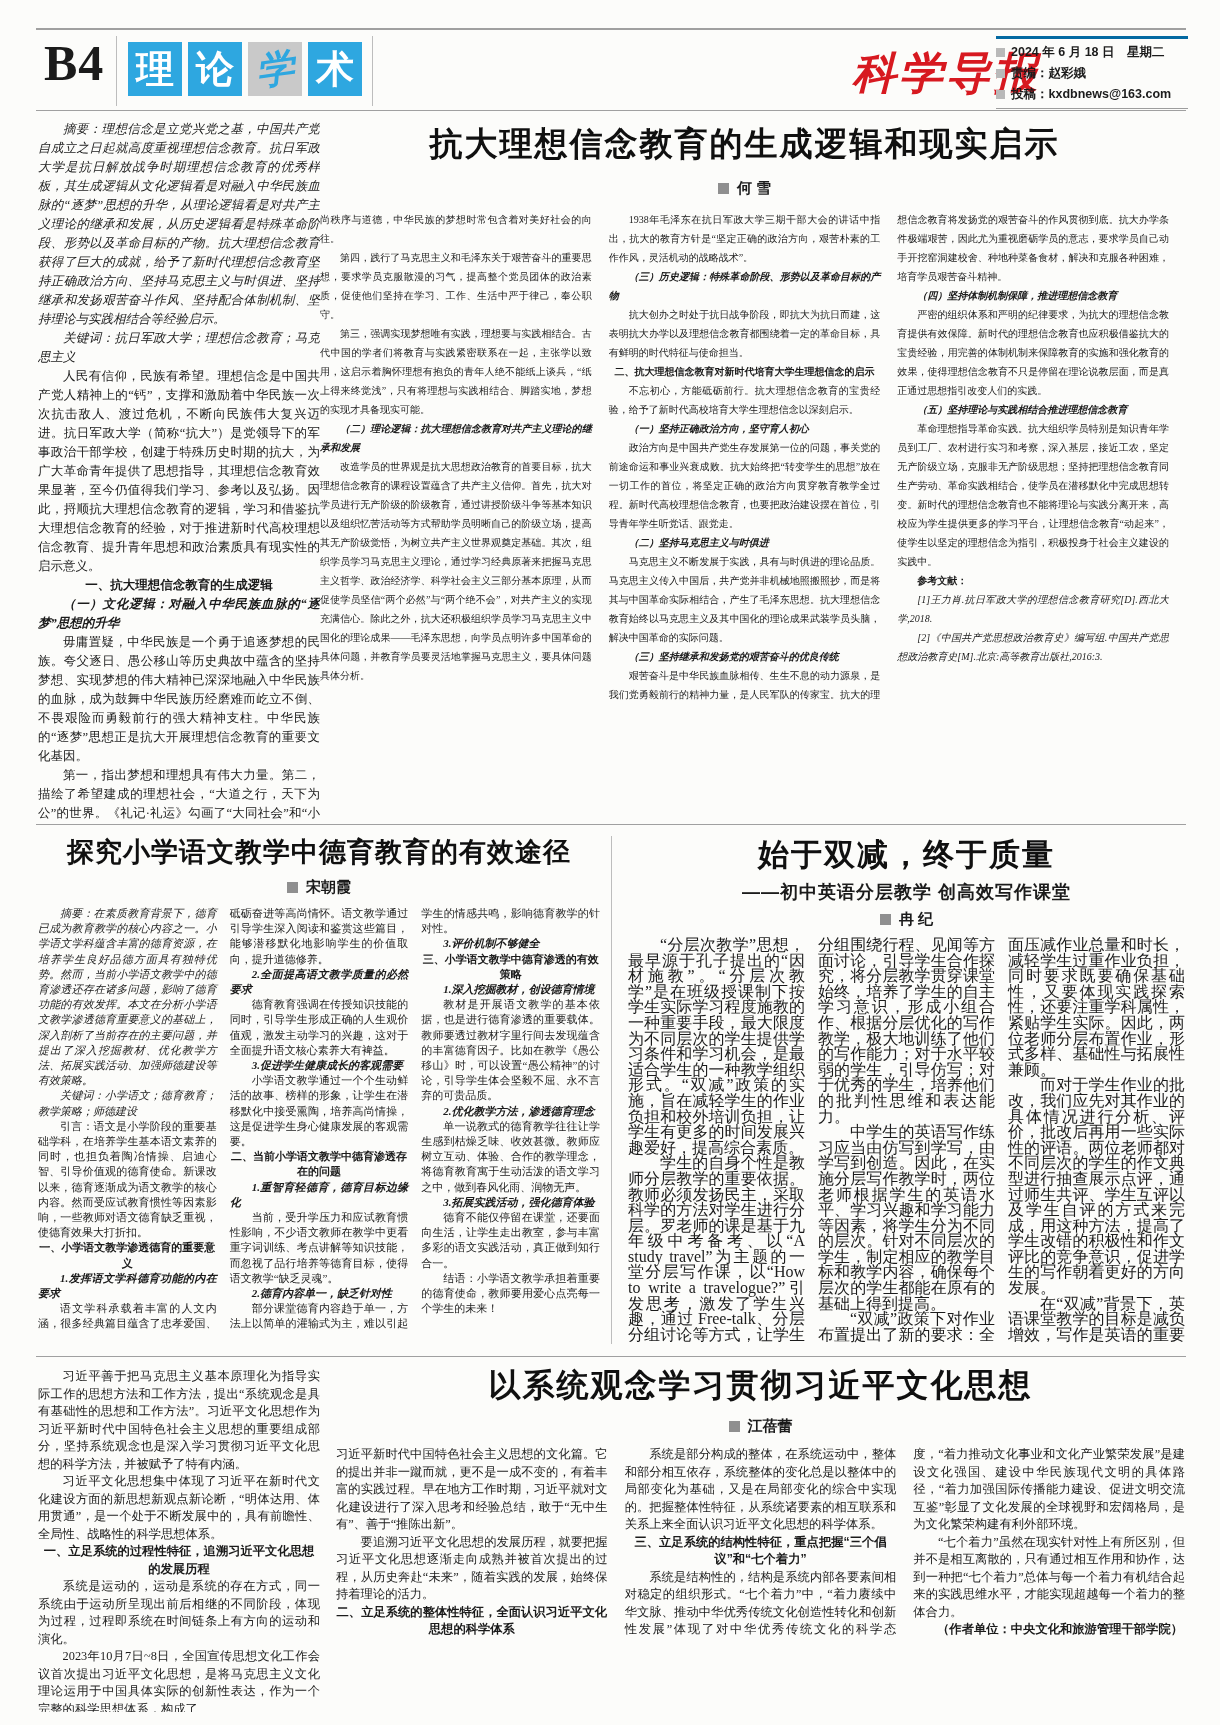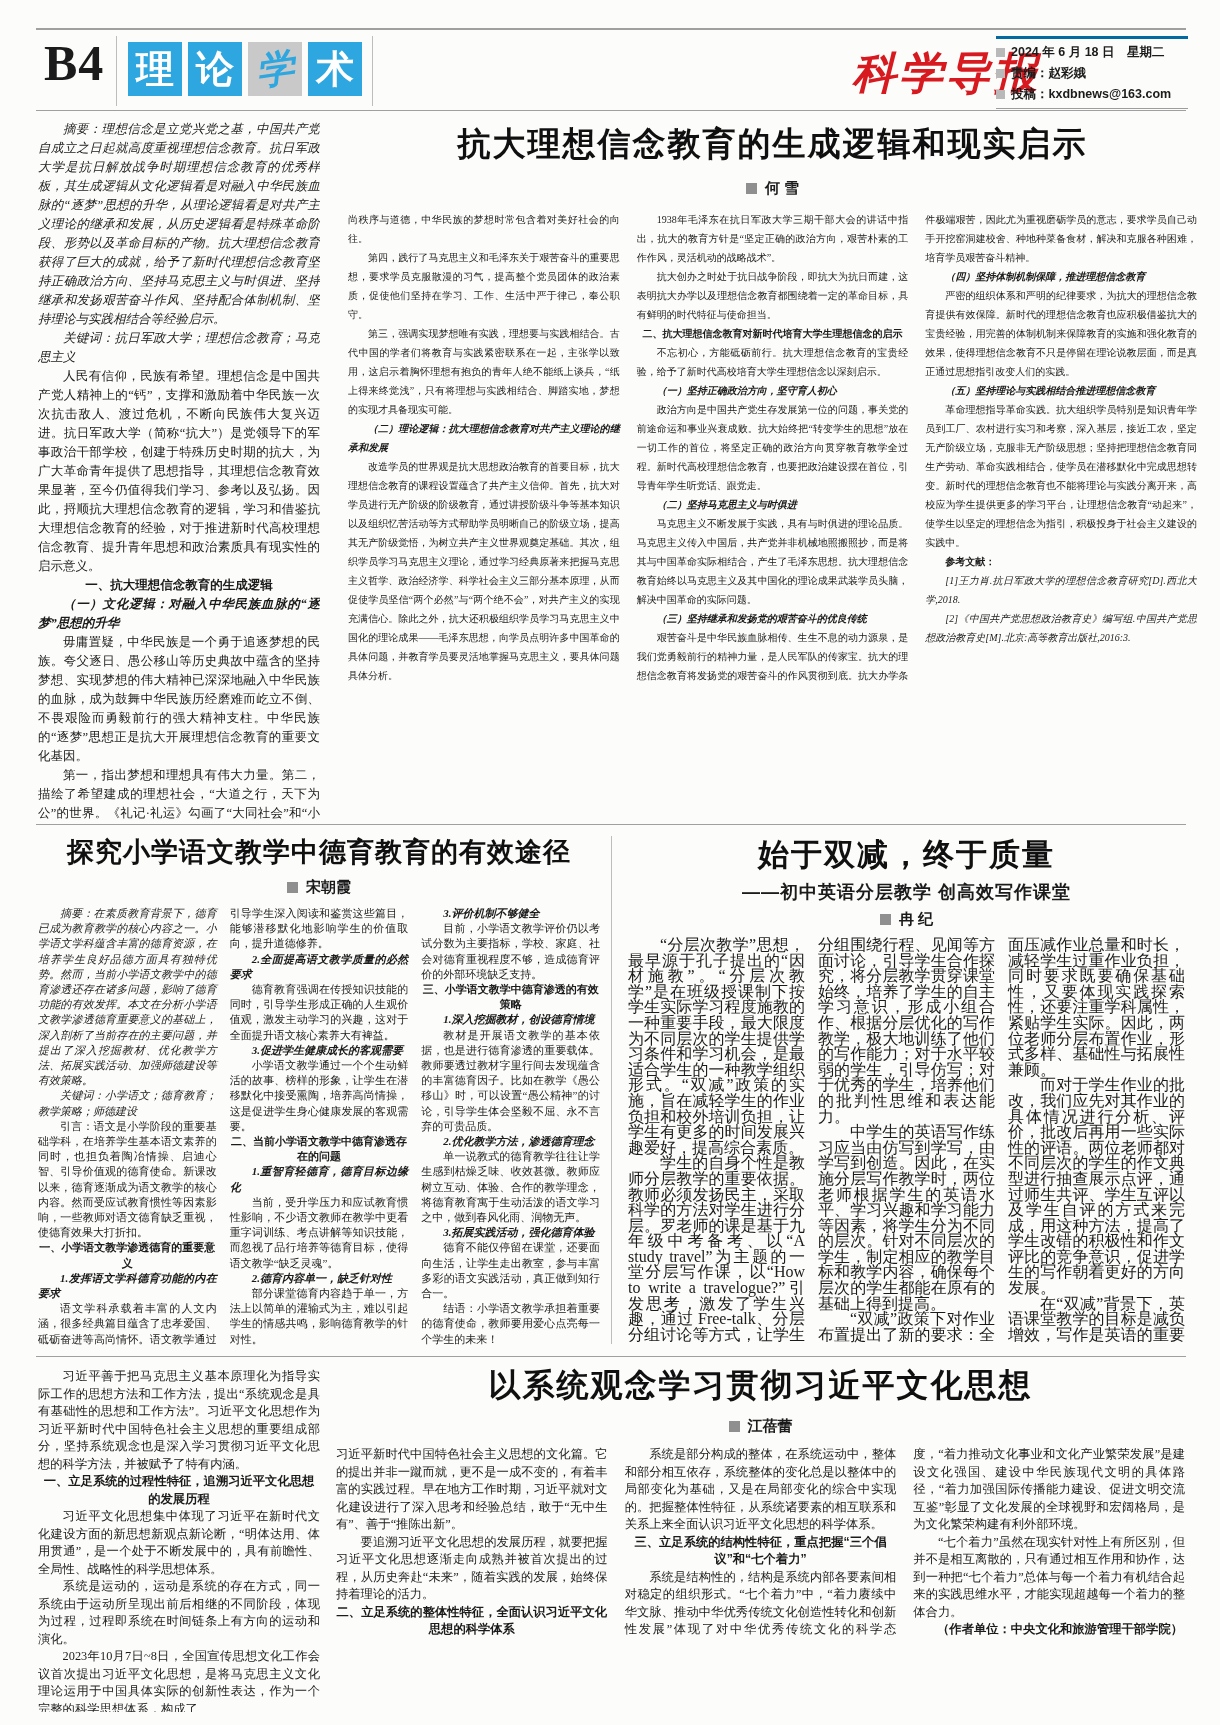--- a/index.html
+++ b/index.html
@@ -39,21 +39,21 @@
   .pr-pc{text-indent:0;}
   .pr-kai{font-style:italic;text-indent:2em;}
   .pr-ref{font-style:italic;text-indent:2em;}
   .pr-hs{font-family:"Liberation Sans","DejaVu Sans",sans-serif;font-weight:700;text-align:center;text-indent:0;}
   .pr-hk{font-weight:700;font-style:italic;text-indent:2em;}
   .pr-hn{font-weight:700;font-style:italic;text-indent:2em;}
   .pr-note{font-weight:700;font-family:"Liberation Sans","DejaVu Sans",sans-serif;text-indent:2em;}
   .pr-au{font-weight:700;font-family:"Liberation Sans","DejaVu Sans",sans-serif;text-align:right;text-indent:0;padding-right:2px;}
   
   .a1-col1{position:absolute;left:38px;top:120px;width:282px;height:700px;overflow:hidden;font-size:12.5px;line-height:19px;}
-  .a1-right{position:absolute;left:348px;top:118px;width:849px;}
+  .a1-right{position:absolute;left:320px;top:118px;width:849px;}
   .h-a1{font-size:33px;margin:4px 0 12px;}
   .a1-body{height:592px;column-count:3;font-size:10px;line-height:19px;margin-top:12px;}
   
   .art2{position:absolute;left:38px;top:834px;width:562px;}
   .h-a2{font-size:27px;letter-spacing:1px;}
   .a2-body{height:452px;column-count:3;column-gap:13px;font-size:11px;line-height:15.2px;margin-top:9px;}
   
   .art3{position:absolute;left:628px;top:834px;width:557px;}
   .h-a3{font-size:31px;}
   .sub-a3{font-size:18px;letter-spacing:1px;}
@@ -120,20 +120,21 @@
       <span class="bsq"></span>
       <span>何 雪</span>
     </div>
     <div class="a1-body colbox">
         <div class="par pr-pc">尚秩序与道德，中华民族的梦想时常包含着对美好社会的向往。</div>
         <div class="par pr-p">第四，践行了马克思主义和毛泽东关于艰苦奋斗的重要思想，要求学员克服散漫的习气，提高整个党员团体的政治素质，促使他们坚持在学习、工作、生活中严于律己，奉公职守。</div>
         <div class="par pr-p">第三，强调实现梦想唯有实践，理想要与实践相结合。古代中国的学者们将教育与实践紧密联系在一起，主张学以致用，这启示着胸怀理想有抱负的青年人绝不能纸上谈兵，“纸上得来终觉浅”，只有将理想与实践相结合、脚踏实地，梦想的实现才具备现实可能。</div>
         <div class="par pr-hk">（二）理论逻辑：抗大理想信念教育对共产主义理论的继承和发展</div>
         <div class="par pr-p">改造学员的世界观是抗大思想政治教育的首要目标，抗大理想信念教育的课程设置蕴含了共产主义信仰。首先，抗大对学员进行无产阶级的阶级教育，通过讲授阶级斗争等基本知识以及组织忆苦活动等方式帮助学员明晰自己的阶级立场，提高其无产阶级觉悟，为树立共产主义世界观奠定基础。其次，组织学员学习马克思主义理论，通过学习经典原著来把握马克思主义哲学、政治经济学、科学社会主义三部分基本原理，从而促使学员坚信“两个必然”与“两个绝不会”，对共产主义的实现充满信心。除此之外，抗大还积极组织学员学习马克思主义中国化的理论成果——毛泽东思想，向学员点明许多中国革命的具体问题，并教育学员要灵活地掌握马克思主义，要具体问题具体分析。</div>
         <div class="par pr-p">1938年毛泽东在抗日军政大学三期干部大会的讲话中指出，抗大的教育方针是“坚定正确的政治方向，艰苦朴素的工作作风，灵活机动的战略战术”。</div>
+        <div class="par pr-hk">（三）历史逻辑：特殊革命阶段、形势以及革命目标的产物</div>
         <div class="par pr-p">抗大创办之时处于抗日战争阶段，即抗大为抗日而建，这表明抗大办学以及理想信念教育都围绕着一定的革命目标，具有鲜明的时代特征与使命担当。</div>
         <div class="par pr-hs">二、抗大理想信念教育对新时代培育大学生理想信念的启示</div>
         <div class="par pr-p">不忘初心，方能砥砺前行。抗大理想信念教育的宝贵经验，给予了新时代高校培育大学生理想信念以深刻启示。</div>
         <div class="par pr-hk">（一）坚持正确政治方向，坚守育人初心</div>
         <div class="par pr-p">政治方向是中国共产党生存发展第一位的问题，事关党的前途命运和事业兴衰成败。抗大始终把“转变学生的思想”放在一切工作的首位，将坚定正确的政治方向贯穿教育教学全过程。新时代高校理想信念教育，也要把政治建设摆在首位，引导青年学生听党话、跟党走。</div>
         <div class="par pr-hk">（二）坚持马克思主义与时俱进</div>
         <div class="par pr-p">马克思主义不断发展于实践，具有与时俱进的理论品质。马克思主义传入中国后，共产党并非机械地照搬照抄，而是将其与中国革命实际相结合，产生了毛泽东思想。抗大理想信念教育始终以马克思主义及其中国化的理论成果武装学员头脑，解决中国革命的实际问题。</div>
         <div class="par pr-hk">（三）坚持继承和发扬党的艰苦奋斗的优良传统</div>
         <div class="par pr-p">艰苦奋斗是中华民族血脉相传、生生不息的动力源泉，是我们党勇毅前行的精神力量，是人民军队的传家宝。抗大的理想信念教育将发扬党的艰苦奋斗的作风贯彻到底。抗大办学条件极端艰苦，因此尤为重视磨砺学员的意志，要求学员自己动手开挖窑洞建校舍、种地种菜备食材，解决和克服各种困难，培育学员艰苦奋斗精神。</div>
         <div class="par pr-hk">（四）坚持体制机制保障，推进理想信念教育</div>
@@ -164,21 +165,20 @@
         <div class="par pr-hn">2.全面提高语文教学质量的必然要求</div>
         <div class="par pr-p">德育教育强调在传授知识技能的同时，引导学生形成正确的人生观价值观，激发主动学习的兴趣，这对于全面提升语文核心素养大有裨益。</div>
         <div class="par pr-hn">3.促进学生健康成长的客观需要</div>
         <div class="par pr-p">小学语文教学通过一个个生动鲜活的故事、榜样的形象，让学生在潜移默化中接受熏陶，培养高尚情操，这是促进学生身心健康发展的客观需要。</div>
         <div class="par pr-hs">二、当前小学语文教学中德育渗透存在的问题</div>
         <div class="par pr-hn">1.重智育轻德育，德育目标边缘化</div>
         <div class="par pr-p">当前，受升学压力和应试教育惯性影响，不少语文教师在教学中更看重字词训练、考点讲解等知识技能，而忽视了品行培养等德育目标，使得语文教学“缺乏灵魂”。</div>
         <div class="par pr-hn">2.德育内容单一，缺乏针对性</div>
         <div class="par pr-p">部分课堂德育内容趋于单一，方法上以简单的灌输式为主，难以引起学生的情感共鸣，影响德育教学的针对性。</div>
         <div class="par pr-hn">3.评价机制不够健全</div>
-        <div class="par pr-p">目前，小学语文教学评价仍以考试分数为主要指标，学校、家庭、社会对德育重视程度不够，造成德育评价的外部环境缺乏支持。</div>
         <div class="par pr-hs">三、小学语文教学中德育渗透的有效策略</div>
         <div class="par pr-hn">1.深入挖掘教材，创设德育情境</div>
         <div class="par pr-p">教材是开展语文教学的基本依据，也是进行德育渗透的重要载体。教师要透过教材字里行间去发现蕴含的丰富德育因子。比如在教学《愚公移山》时，可以设置“愚公精神”的讨论，引导学生体会坚毅不屈、永不言弃的可贵品质。</div>
         <div class="par pr-hn">2.优化教学方法，渗透德育理念</div>
         <div class="par pr-p">单一说教式的德育教学往往让学生感到枯燥乏味、收效甚微。教师应树立互动、体验、合作的教学理念，将德育教育寓于生动活泼的语文学习之中，做到春风化雨、润物无声。</div>
         <div class="par pr-hn">3.拓展实践活动，强化德育体验</div>
         <div class="par pr-p">德育不能仅停留在课堂，还要面向生活，让学生走出教室，参与丰富多彩的语文实践活动，真正做到知行合一。</div>
         <div class="par pr-p">结语：小学语文教学承担着重要的德育使命，教师要用爱心点亮每一个学生的未来！</div>
       </div>
   </div>
@@ -201,22 +201,22 @@
         <div class="par pr-p">在“双减”背景下，英语课堂教学的目标是减负增效，写作是英语的重要组成部分，对学生综合知识的运用意义重大，所以在当下的英语课堂上，要对课堂的写作教学高度重视，不断提升教学质量。教师可通过合理分层、设计差异化教学活动、强化写作过程指导、尊重学生个体差异、优化课堂结构等策略，来满足不同学生的需求，提高学生的学习效果，从而提高课堂效率。“双减”背景下初中英语分层写作教学的实施，有助于构建高效课堂，促进学生的全面发展。</div>
         <div class="par pr-note">本文系利川市教育科研规划重点课题“始于‘双减’，终于质量——论初中英语作业有效设计”（课题立项号：LCGH2022017） 阶段性成果。</div>
         <div class="par pr-au">（作者单位：利川市文斗镇民族初级中学）</div>
       </div>
   </div>
 
   <div class="rule" style="left:36px;top:1356px;width:1150px;height:1px;"></div>
 
   <div class="a4-col1">
       <div class="par pr-p">习近平善于把马克思主义基本原理化为指导实际工作的思想方法和工作方法，提出“系统观念是具有基础性的思想和工作方法”。习近平文化思想作为习近平新时代中国特色社会主义思想的重要组成部分，坚持系统观念也是深入学习贯彻习近平文化思想的科学方法，并被赋予了特有内涵。</div>
+      <div class="par pr-p">习近平文化思想集中体现了习近平在新时代文化建设方面的新思想新观点新论断，“明体达用、体用贯通”，是一个处于不断发展中的，具有前瞻性、全局性、战略性的科学思想体系。</div>
       <div class="par pr-hs">一、立足系统的过程性特征，追溯习近平文化思想的发展历程</div>
-      <div class="par pr-p">习近平文化思想集中体现了习近平在新时代文化建设方面的新思想新观点新论断，“明体达用、体用贯通”，是一个处于不断发展中的，具有前瞻性、全局性、战略性的科学思想体系。</div>
       <div class="par pr-p">系统是运动的，运动是系统的存在方式，同一系统由于运动所呈现出前后相继的不同阶段，体现为过程，过程即系统在时间链条上有方向的运动和演化。</div>
       <div class="par pr-p">2023年10月7日~8日，全国宣传思想文化工作会议首次提出习近平文化思想，是将马克思主义文化理论运用于中国具体实际的创新性表达，作为一个完整的科学思想体系，构成了</div>
     </div>
   <div class="a4-right">
     <h1 class="headline h-a4">以系统观念学习贯彻习近平文化思想</h1>
     <div class="byline" style="margin-top:9px;">
       <span class="bsq"></span>
       <span>江蓓蕾</span>
     </div>
     <div class="a4-body colbox">

